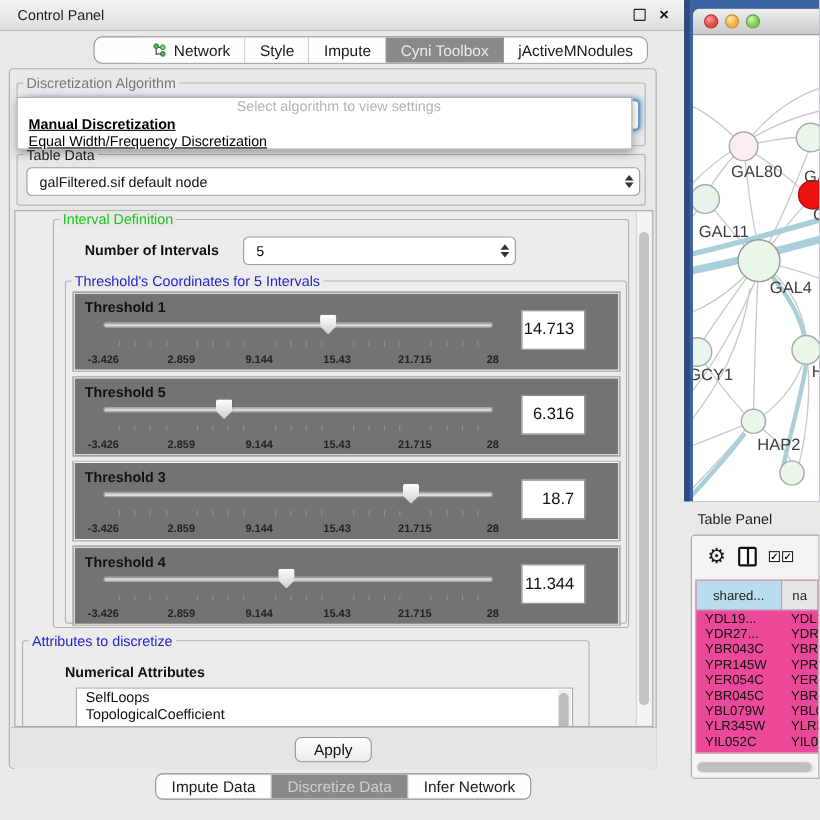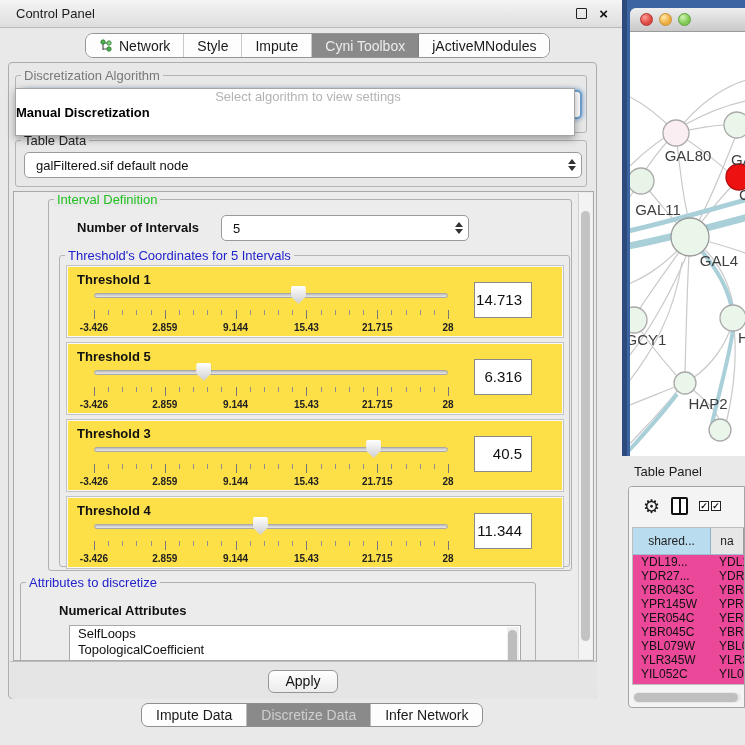--- a/index.html
+++ b/index.html
@@ -25,20 +25,21 @@
   #titlebar .spacer { flex:1; }
   .float-icon { width:11px; height:11px; border:1.6px solid #222; border-radius:1px; margin-right:12px; }
   .close-icon { font-weight:900; font-size:15px; color:#111; margin-right:14px; line-height:11px; }
 
   
   #top-tabs {
     left:85px; top:33px; height:25px;
     display:flex; align-items:stretch;
     background:#fdfdfd; border:1px solid #959595; border-radius:8px;
     overflow:hidden;
+    padding-left:39px;
   }
   .ttab {
     display:flex; align-items:center; padding:0 13px; font-size:14px; color:#1a1a1a;
     border-right:1px solid #c9c9c9; background:#fdfdfd; white-space:nowrap;
   }
   .ttab:last-child { border-right:none; }
   .ttab.selected { background:var(--sel-tab,#8a8a8a); color:#ececec; border-right-color:#7d7d7d; }
   .net-icon { width:14px; height:14px; margin-right:6px; }
 
   
@@ -67,38 +68,38 @@
 
   
   #algo-popup {
     left:15px; top:88px; width:560px; height:48px;
     background:#fff; border:1px solid #a6a6a6;
     box-shadow:0 3px 8px rgba(0,0,0,.35);
     z-index:60;
   }
   #algo-popup .prow { height:16px; line-height:16px; font-size:13px; }
   #algo-popup .placeholder { text-align:center; color:#b3b3b3;padding-left:26px; }
-  #algo-popup .item { padding-left:0; color:#000; }
+  #algo-popup .item { padding-left:10px; color:#000;text-decoration:underline; }
   #algo-popup .item.bold { font-weight:bold; }
 
   
   #scroll-panel {
     left:12px; top:190px; width:581px; height:470px;
     background:#ececec; border:1px solid #a9a9a9; overflow:hidden;
   }
   #scroll-vbar {
     position:absolute; right:1px; top:1px; bottom:1px; width:14px;
     background:#f3f3f3; border-left:1px solid #d0d0d0;
   }
   #scroll-vbar .thumb { position:absolute; left:2px; top:18px; width:9px; height:430px; background:#c3c3c3; border-radius:5px; }
 
   
   .th-row {
     position:absolute; left:6px; width:498px; height:73px;
-    background:#fde047; border:1px solid #c3c3c3;
+    background:#737373; border:1px solid #c3c3c3;
     box-shadow:inset 0 0 0 1px #f9f9f9;
   }
   .th-label { position:absolute; left:10px; top:6px; font-weight:bold; font-size:13px; }
   .slider { position:absolute; left:27px; top:20px; width:354px; height:48px; }
   .groove {
     position:absolute; left:0; right:0; top:7px; height:5px; border-radius:3px;
     background:linear-gradient(#bdbdbd,#e9e9e9); border:1px solid #a8a8a8;
   }
   .handle {
     position:absolute; top:0; width:15px; height:18px; margin-left:-7.5px;
@@ -390,21 +391,21 @@
                   <span class="tick" style="left: 96%;"></span>
                   <span class="tick major" style="left: 100%;"></span>
                 </div>
             <span class="tick-label" style="left: 0%;">-3.426</span>
                 <span class="tick-label" style="left: 20%;">2.859</span>
                 <span class="tick-label" style="left: 40%;">9.144</span>
                 <span class="tick-label" style="left: 60%;">15.43</span>
                 <span class="tick-label" style="left: 80%;">21.715</span>
                 <span class="tick-label" style="left: 100%;">28</span>
               </div>
-            <div class="th-value">40.5</div>
+            <div class="th-value">18.7</div>
           </div>
 
           <div class="th-row" style="top:240px;">
             <span class="th-label">Threshold 4</span>
             <div class="slider">
               <div class="groove"></div>
               <div class="handle" style="left: 46.9993%;"></div>
               <div class="ticks">
                   <span class="tick major" style="left: 0%;"></span>
                   <span class="tick" style="left: 4%;"></span>
@@ -476,20 +477,21 @@
         <span>Discretize Data</span>
       </div>
     <div class="btab">
         <span>Infer Network</span>
       </div>
   </div>
 
   <div id="algo-popup" class="abs">
     <div class="prow placeholder">Select algorithm to view settings</div>
     <div class="prow item bold">Manual Discretization</div>
+    <div class="prow item">Equal Width/Frequency Discretization</div>
   </div>
 </div>
 
 <div id="right-side" class="abs">
 
   <div id="net-frame" class="abs">
     <div class="edge-dark"></div>
     <div id="net-window">
       <div id="net-titlebar">
         <span class="light red"></span>

